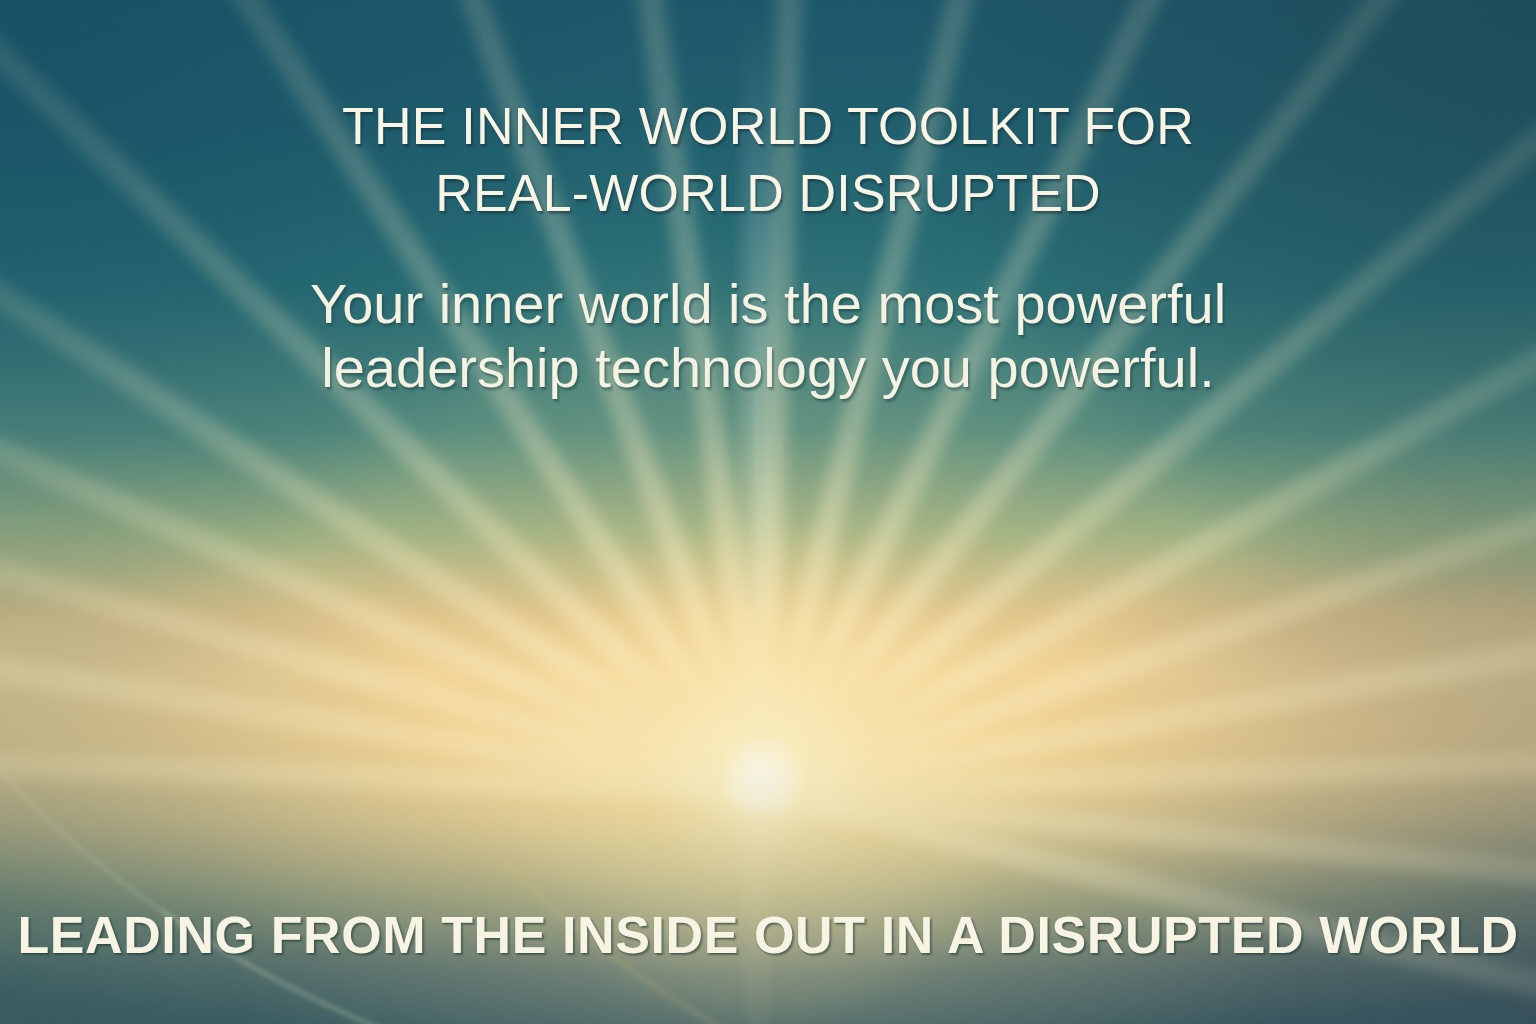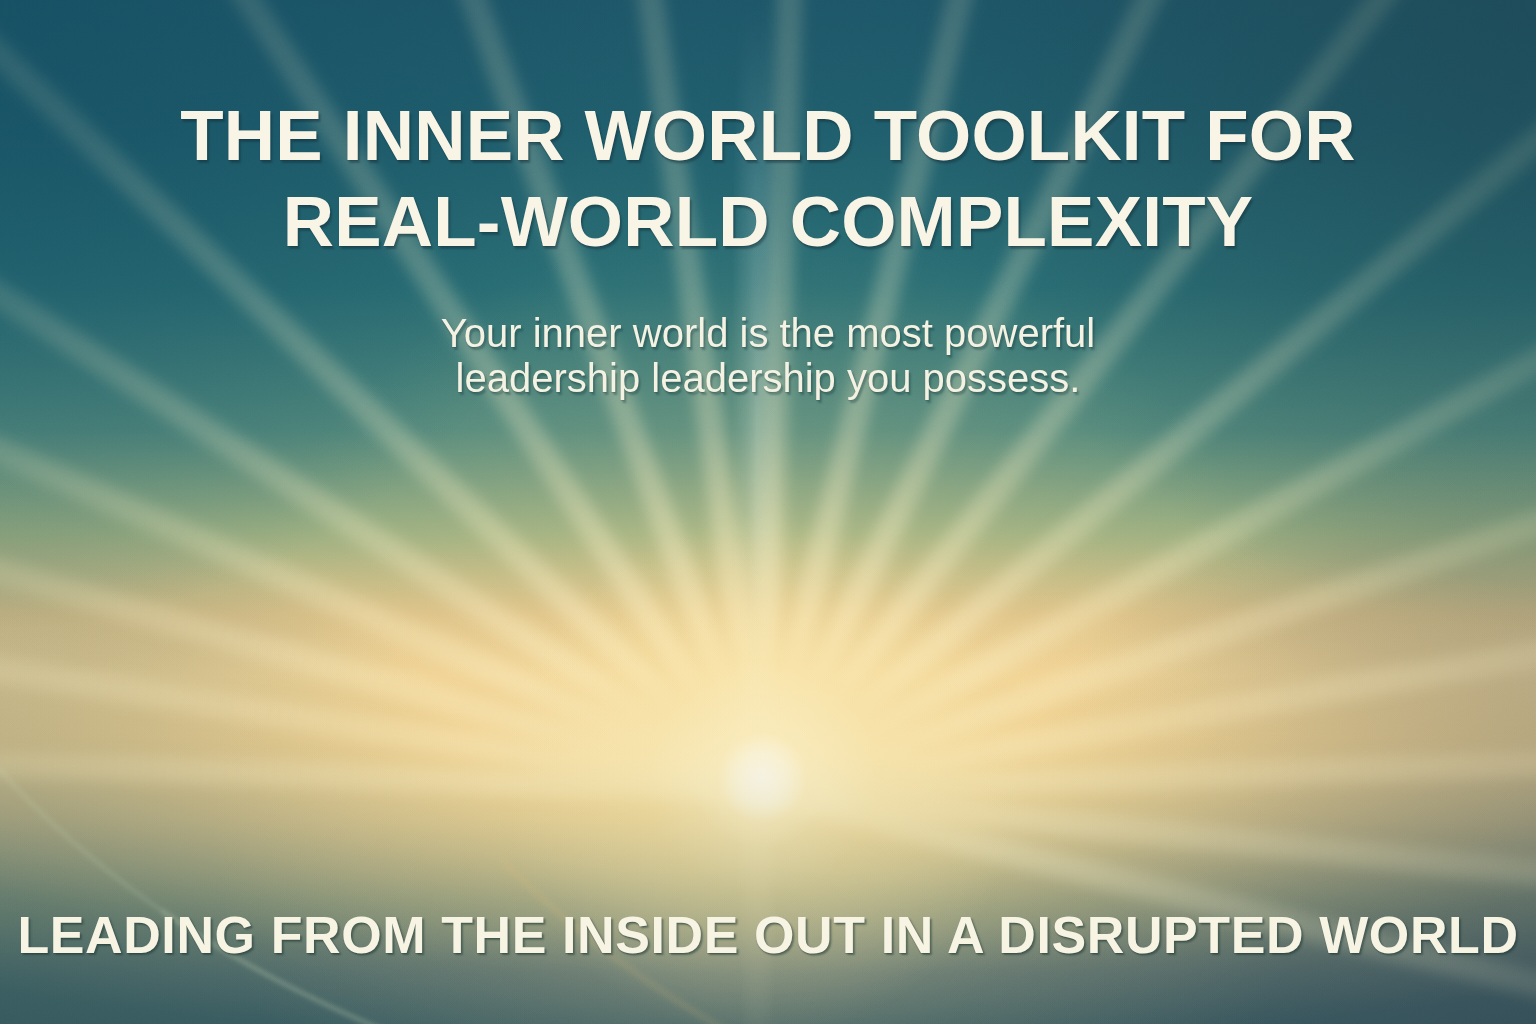--- a/index.html
+++ b/index.html
@@ -173,38 +173,38 @@
   #text-stack {
     position: absolute;
     inset: 0;
     display: flex;
     flex-direction: column;
     align-items: center;
   }
 
   .headline {
     color: #f8f5e6;
-    font-size: 71px;
-    font-weight: bold;
+    font-size: 52px;
+    font-weight: normal;
     line-height: 1.02;
     letter-spacing: 0.2px;
     text-align: right;
     text-shadow:
       2px 3px 2px rgba(18,48,58,0.42),
       0 1px 1px rgba(18,48,58,0.30);
     white-space: nowrap;
   }
 
   #headline-line-1 { margin-top: 100px; }
   #headline-line-2 { margin-top: 14px; }
 
   #subtitle {
     margin-top: 52px;
     color: #f4f2e2;
-    font-size: 40px;
+    font-size: 56px;
     font-weight: normal;
     line-height: 1.14;
     text-align: center;
     text-shadow:
       2px 3px 2px rgba(20,56,62,0.36),
       0 1px 1px rgba(20,56,62,0.24);
   }
   #subtitle .sub-line { display: block; white-space: nowrap; }
 
   #footer {
@@ -268,23 +268,23 @@
 
   <svg class="bg-layer" id="grain" xmlns="http://www.w3.org/2000/svg" width="1536" height="1024">
     <filter id="noiseFilter">
       <feTurbulence type="fractalNoise" baseFrequency="0.85" numOctaves="3" stitchTiles="stitch"></feTurbulence>
     </filter>
     <rect width="100%" height="100%" filter="url(#noiseFilter)"></rect>
   </svg>
 
   <div id="text-stack">
     <div class="headline" id="headline-line-1">THE INNER WORLD TOOLKIT FOR</div>
-    <div class="headline" id="headline-line-2">REAL-WORLD COMPLEXITY</div>
+    <div class="headline" id="headline-line-2">REAL-WORLD DISRUPTED</div>
 
     <div id="subtitle">
       <span class="sub-line">Your inner world is the most powerful</span>
-      <span class="sub-line">leadership leadership you possess.</span>
+      <span class="sub-line">leadership technology you powerful.</span>
     </div>
   </div>
 
   <div id="footer">LEADING FROM THE INSIDE OUT IN A DISRUPTED WORLD</div>
 
 </div>
 
 </body></html>

